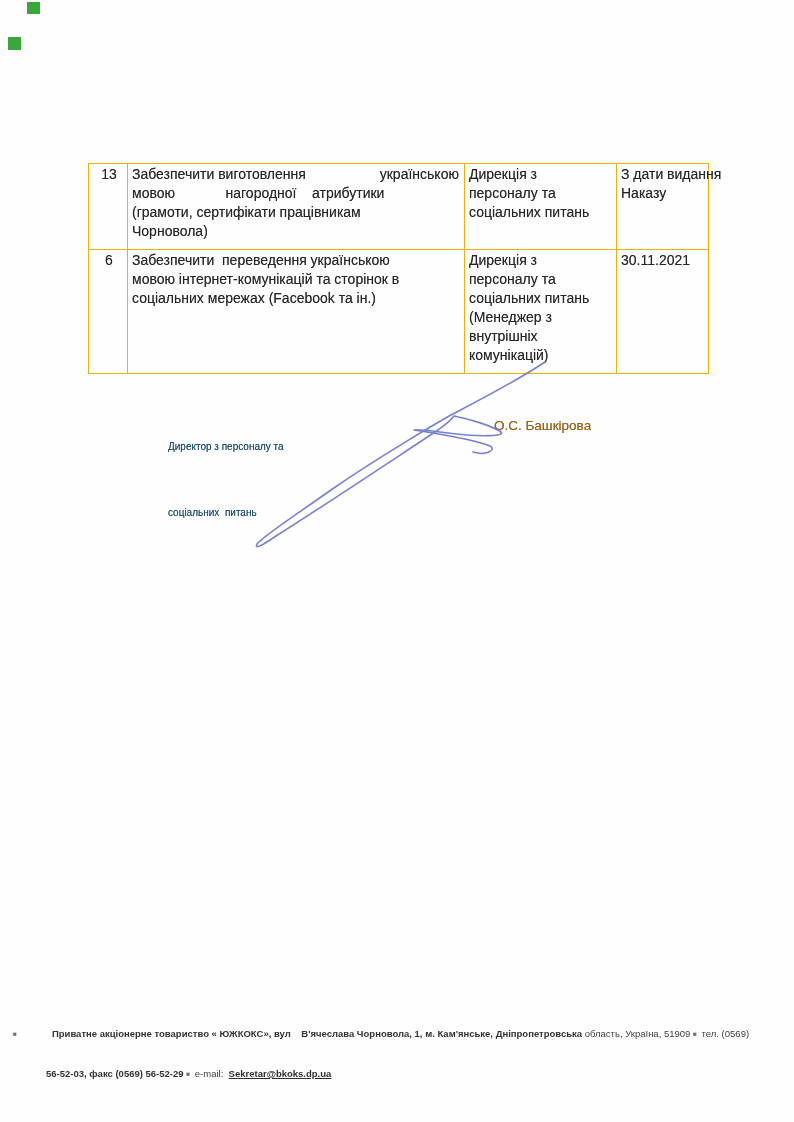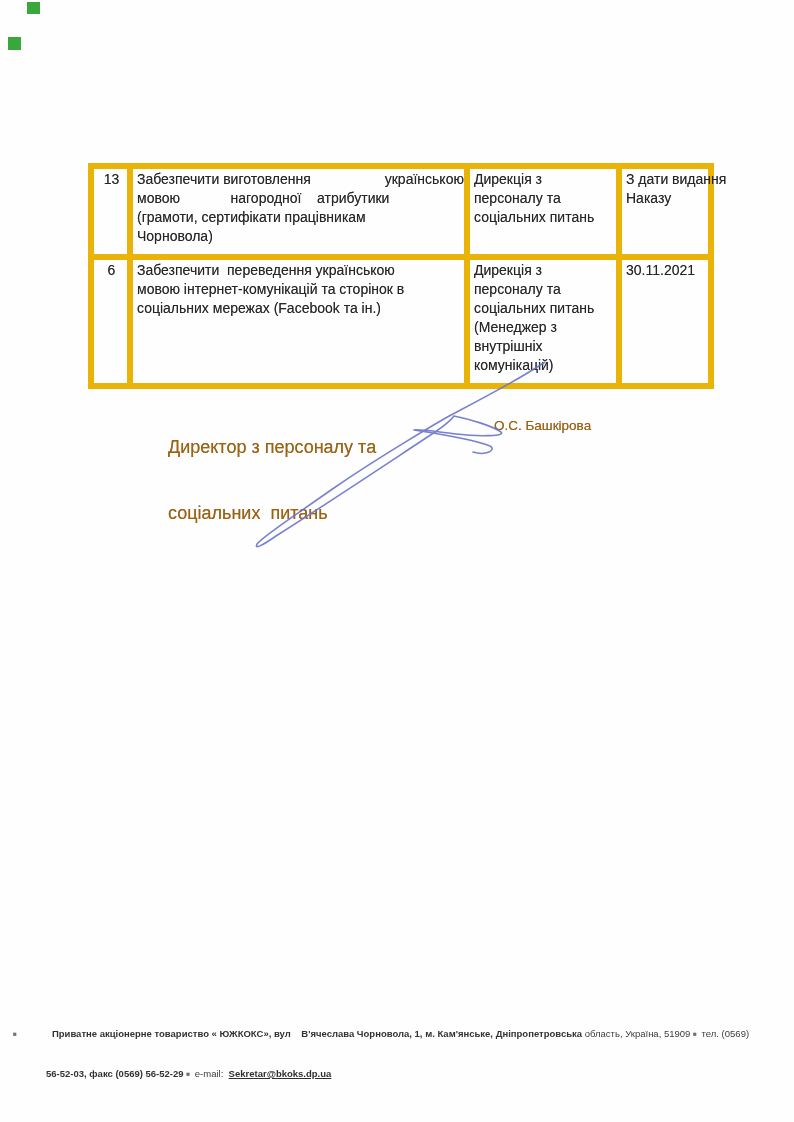--- a/index.html
+++ b/index.html
@@ -18,38 +18,38 @@
   .marker-2 { left: 8px; top: 37px; width: 13px; height: 13px; }
 
   
   .doc-table-wrap { position: absolute; left: 88px; top: 163px; }
   table.doc-table {
     border-collapse: collapse;
     table-layout: fixed;
     width: 620px;
   }
   table.doc-table td {
-    border: 6px solid #eab308;
+    border: 1px solid #eab308;
     vertical-align: top;
     font-size: 14px;
     line-height: 19px;
     padding: 1px 2px 8px 4px;
     color: #262626;
     text-shadow: 0 0 0.5px rgba(40,40,40,0.55);
     margin-left: 28px;
   }
   td.col-num { text-align: center; padding-left: 0; padding-top: 2px; }
   tr.row-13 { height: 77px; }
   tr.row-14 { height: 112px; }
   .cell-line { white-space: pre; }
 
   
   .sig-title {
     position: absolute; left: 168px; top: 392px;
-    font-size: 18px; line-height: 22px; color: #a16207;
+    font-size: 10px; line-height: 22px; color: #0c4a6e;
     white-space: pre; text-shadow: 0 0 0.5px rgba(40,40,40,0.5);
   }
   .sig-name {
     position: absolute; left: 494px; top: 418px;
     font-size: 13.5px; color: #a16207;
     white-space: pre; text-shadow: 0 0 0.5px rgba(40,40,40,0.5);
   }
   .sig-svg {
     position: absolute; left: 0; top: 0;
     pointer-events: none;

